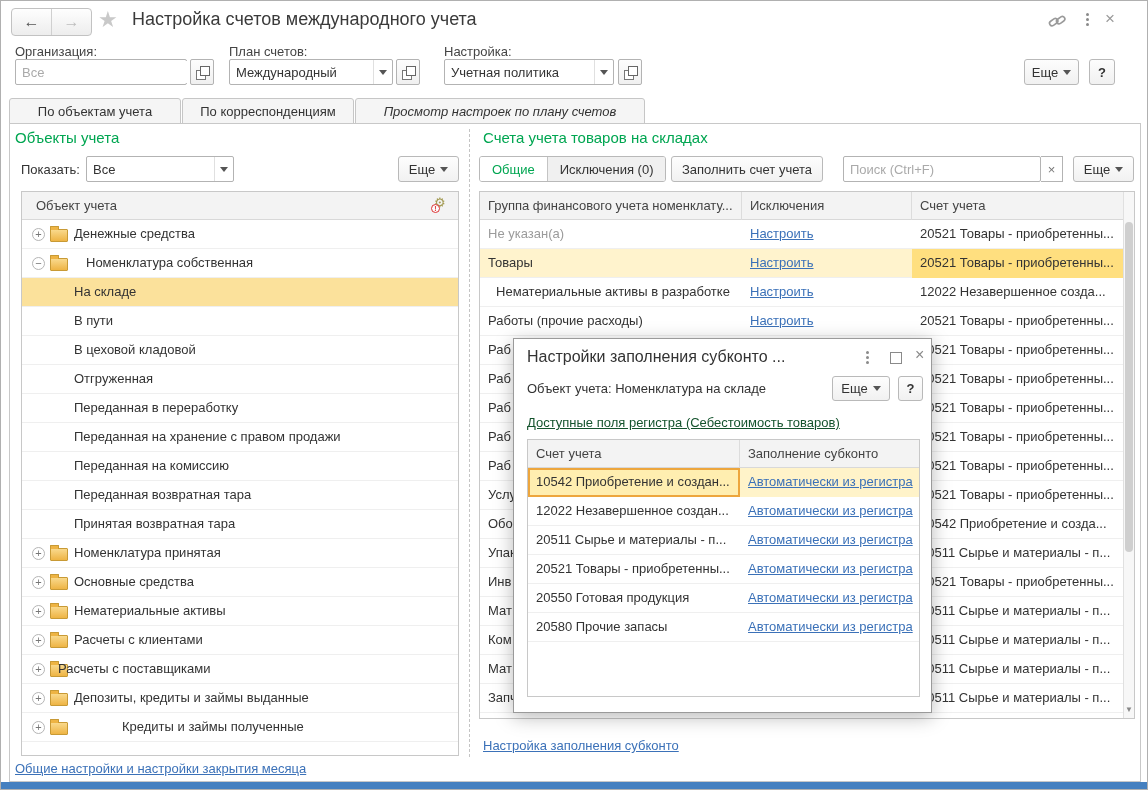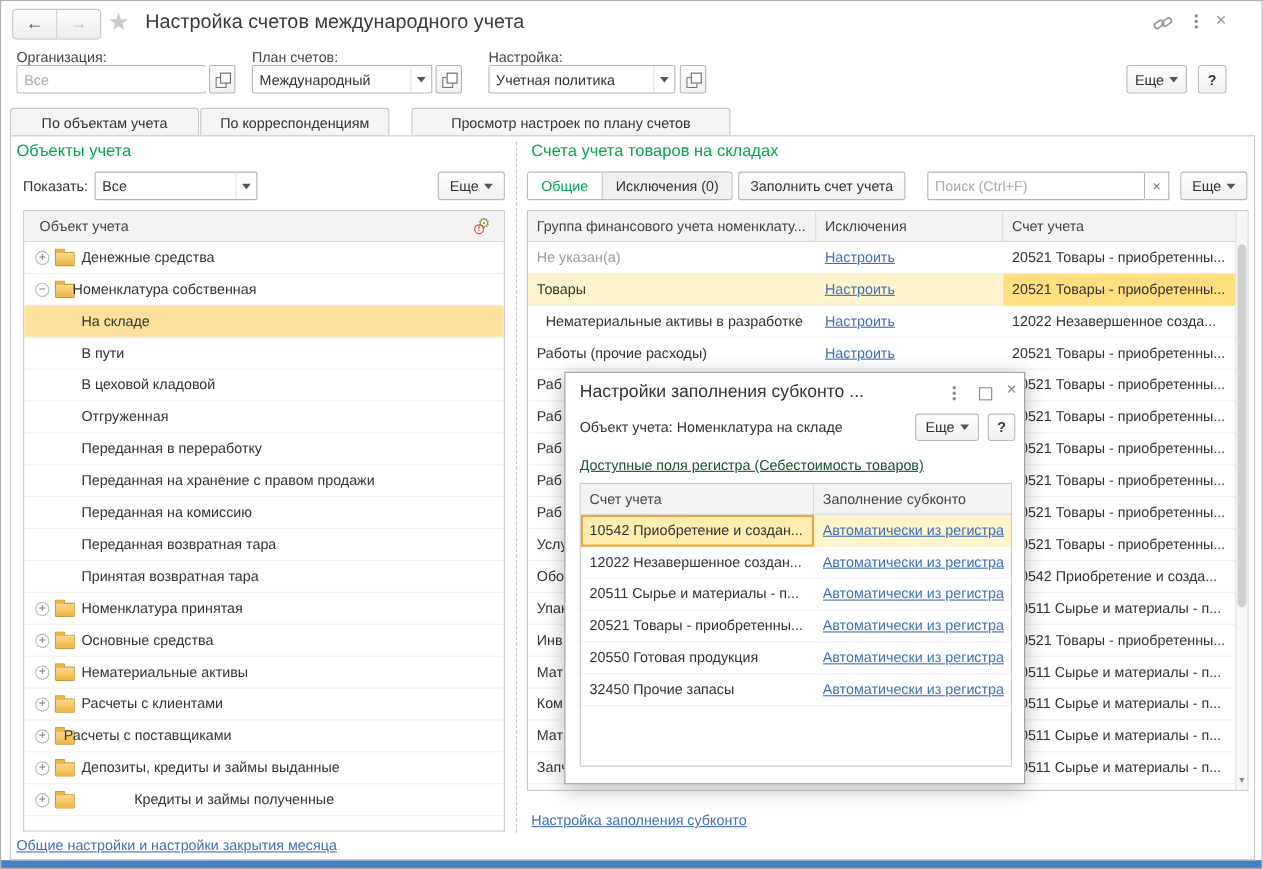--- a/index.html
+++ b/index.html
@@ -139,21 +139,21 @@
   </div>
 
   <div class="btn abs" style="left:1023px;top:58px;width:55px;height:26px;">
     <span>Еще</span>
       <span class="caret"></span>
   </div>
   <div class="btn abs btnq" style="left:1088px;top:58px;width:26px;height:26px;">?</div>
 
   <div class="tab" style="left:8px;width:172px;">По объектам учета</div>
   <div class="tab" style="left:181px;width:172px;">По корреспонденциям</div>
-  <div class="tab" style="left:373px;width:290px;">Просмотр настроек по плану счетов</div>
+  <div class="tab" style="left:354px;width:290px;font-style:italic;">Просмотр настроек по плану счетов</div>
 
   <div class="box" style="left:8px;top:122px;width:1132px;height:659px;z-index:1;"></div>
   <div class="dashv" style="left:468px;top:128px;height:628px;z-index:2;"></div>
 
   <div class="abs panel-title" style="left: 14px; top: 128px; z-index: 2; color: rgb(0, 166, 81);">Объекты учета</div>
   <div class="abs" style="left:20px;top:161px;z-index:2;">Показать:</div>
   <div class="field" style="left:85px;top:155px;width:148px;z-index:2;">
     <span class="val">Все</span>
     <span class="drop">
         <span class="caret"></span>
@@ -174,21 +174,21 @@
     </div>
     <div id="tree-body" class="abs" style="left:0;top:28px;right:0;bottom:0;overflow:hidden;">
         <div class="row29" style="top: 0px;">
           <span class="expander" style="left: 10px;">+</span>
           <span class="folder" style="left: 28px;"></span>
           <span class="cell" style="left: 52px; width: 380px;">Денежные средства</span>
         </div>
         <div class="row29" style="top: 29px;">
           <span class="expander" style="left: 10px;">−</span>
           <span class="folder" style="left: 28px;"></span>
-          <span class="cell" style="left: 44px; width: 380px;">Номенклатура собственная</span>
+          <span class="cell" style="left: 64px; width: 380px;">Номенклатура собственная</span>
         </div>
         <div class="row29 selrow-tree" style="top: 58px;">
           <span class="cell" style="left: 52px; width: 380px;">На складе</span>
         </div>
         <div class="row29" style="top: 87px;">
           <span class="cell" style="left: 52px; width: 380px;">В пути</span>
         </div>
         <div class="row29" style="top: 116px;">
           <span class="cell" style="left: 52px; width: 380px;">В цеховой кладовой</span>
         </div>
@@ -396,21 +396,21 @@
           </div>
           <div class="row29" style="top: 87px;">
             <span class="cell" style="left: 8px; width: 198px;">20521 Товары - приобретенны...</span>
             <a class="cell blink" style="left: 220px; width: 168px; color: rgb(59, 113, 184);">Автоматически из регистра</a>
           </div>
           <div class="row29" style="top: 116px;">
             <span class="cell" style="left: 8px; width: 198px;">20550 Готовая продукция</span>
             <a class="cell blink" style="left: 220px; width: 168px; color: rgb(59, 113, 184);">Автоматически из регистра</a>
           </div>
           <div class="row29" style="top: 145px;">
-            <span class="cell" style="left: 8px; width: 198px;">32450 Прочие запасы</span>
+            <span class="cell" style="left: 8px; width: 198px;">20580 Прочие запасы</span>
             <a class="cell blink" style="left: 220px; width: 168px; color: rgb(59, 113, 184);">Автоматически из регистра</a>
           </div>
         </div>
     </div>
   </div>
 
   <div class="abs" id="bottom-bar" style="left: 0px; bottom: 0px; width: 1148px; height: 7px; background: rgb(69, 128, 192);"></div>
 </div>
 
 </body></html>

